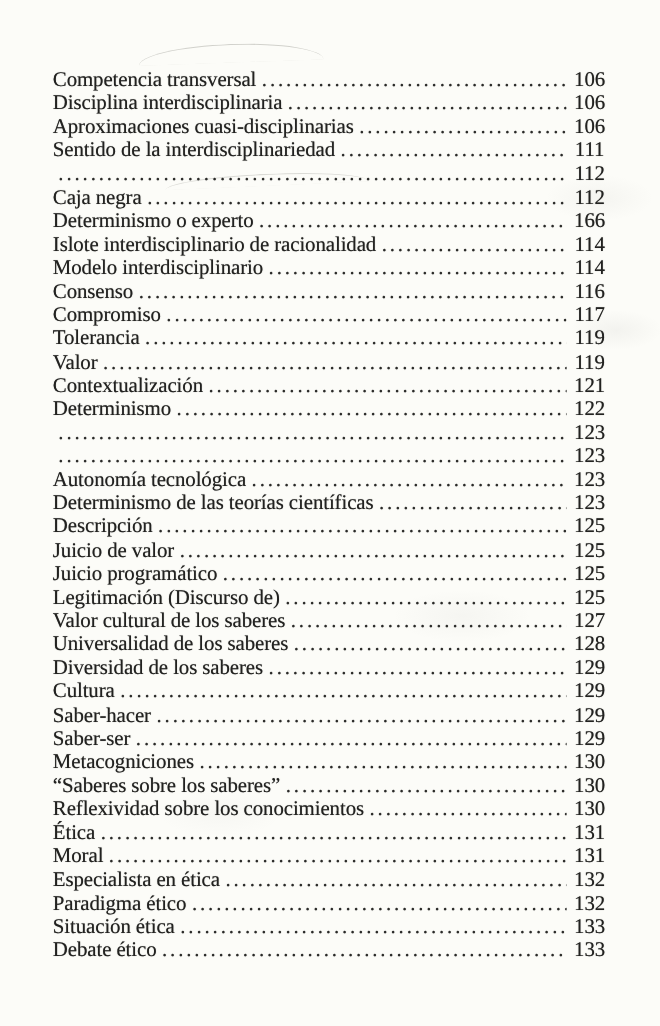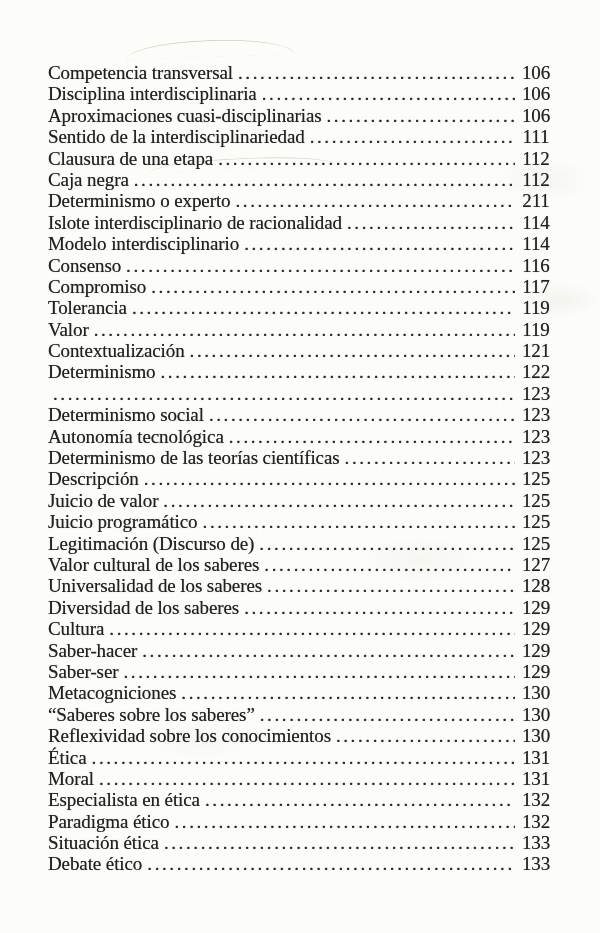--- a/index.html
+++ b/index.html
@@ -102,33 +102,32 @@
     <span class="title">Aproximaciones cuasi-disciplinarias</span>
     <span class="leader"></span>
     <span class="pagenum">106</span>
   </div>
       <div class="row">
     <span class="title">Sentido de la interdisciplinariedad</span>
     <span class="leader"></span>
     <span class="pagenum">111</span>
   </div>
       <div class="row">
-    <span class="title">Clausura de una etapa</span>
     <span class="leader"></span>
     <span class="pagenum">112</span>
   </div>
       <div class="row">
     <span class="title">Caja negra</span>
     <span class="leader"></span>
     <span class="pagenum">112</span>
   </div>
       <div class="row">
     <span class="title">Determinismo o experto</span>
     <span class="leader"></span>
-    <span class="pagenum">211</span>
+    <span class="pagenum">166</span>
   </div>
       <div class="row">
     <span class="title">Islote interdisciplinario de racionalidad</span>
     <span class="leader"></span>
     <span class="pagenum">114</span>
   </div>
       <div class="row">
     <span class="title">Modelo interdisciplinario</span>
     <span class="leader"></span>
     <span class="pagenum">114</span>
@@ -161,21 +160,20 @@
       <div class="row">
     <span class="title">Determinismo</span>
     <span class="leader"></span>
     <span class="pagenum">122</span>
   </div>
       <div class="row">
     <span class="leader"></span>
     <span class="pagenum">123</span>
   </div>
       <div class="row">
-    <span class="title">Determinismo social</span>
     <span class="leader"></span>
     <span class="pagenum">123</span>
   </div>
       <div class="row">
     <span class="title">Autonomía tecnológica</span>
     <span class="leader"></span>
     <span class="pagenum">123</span>
   </div>
       <div class="row">
     <span class="title">Determinismo de las teorías científicas</span>

